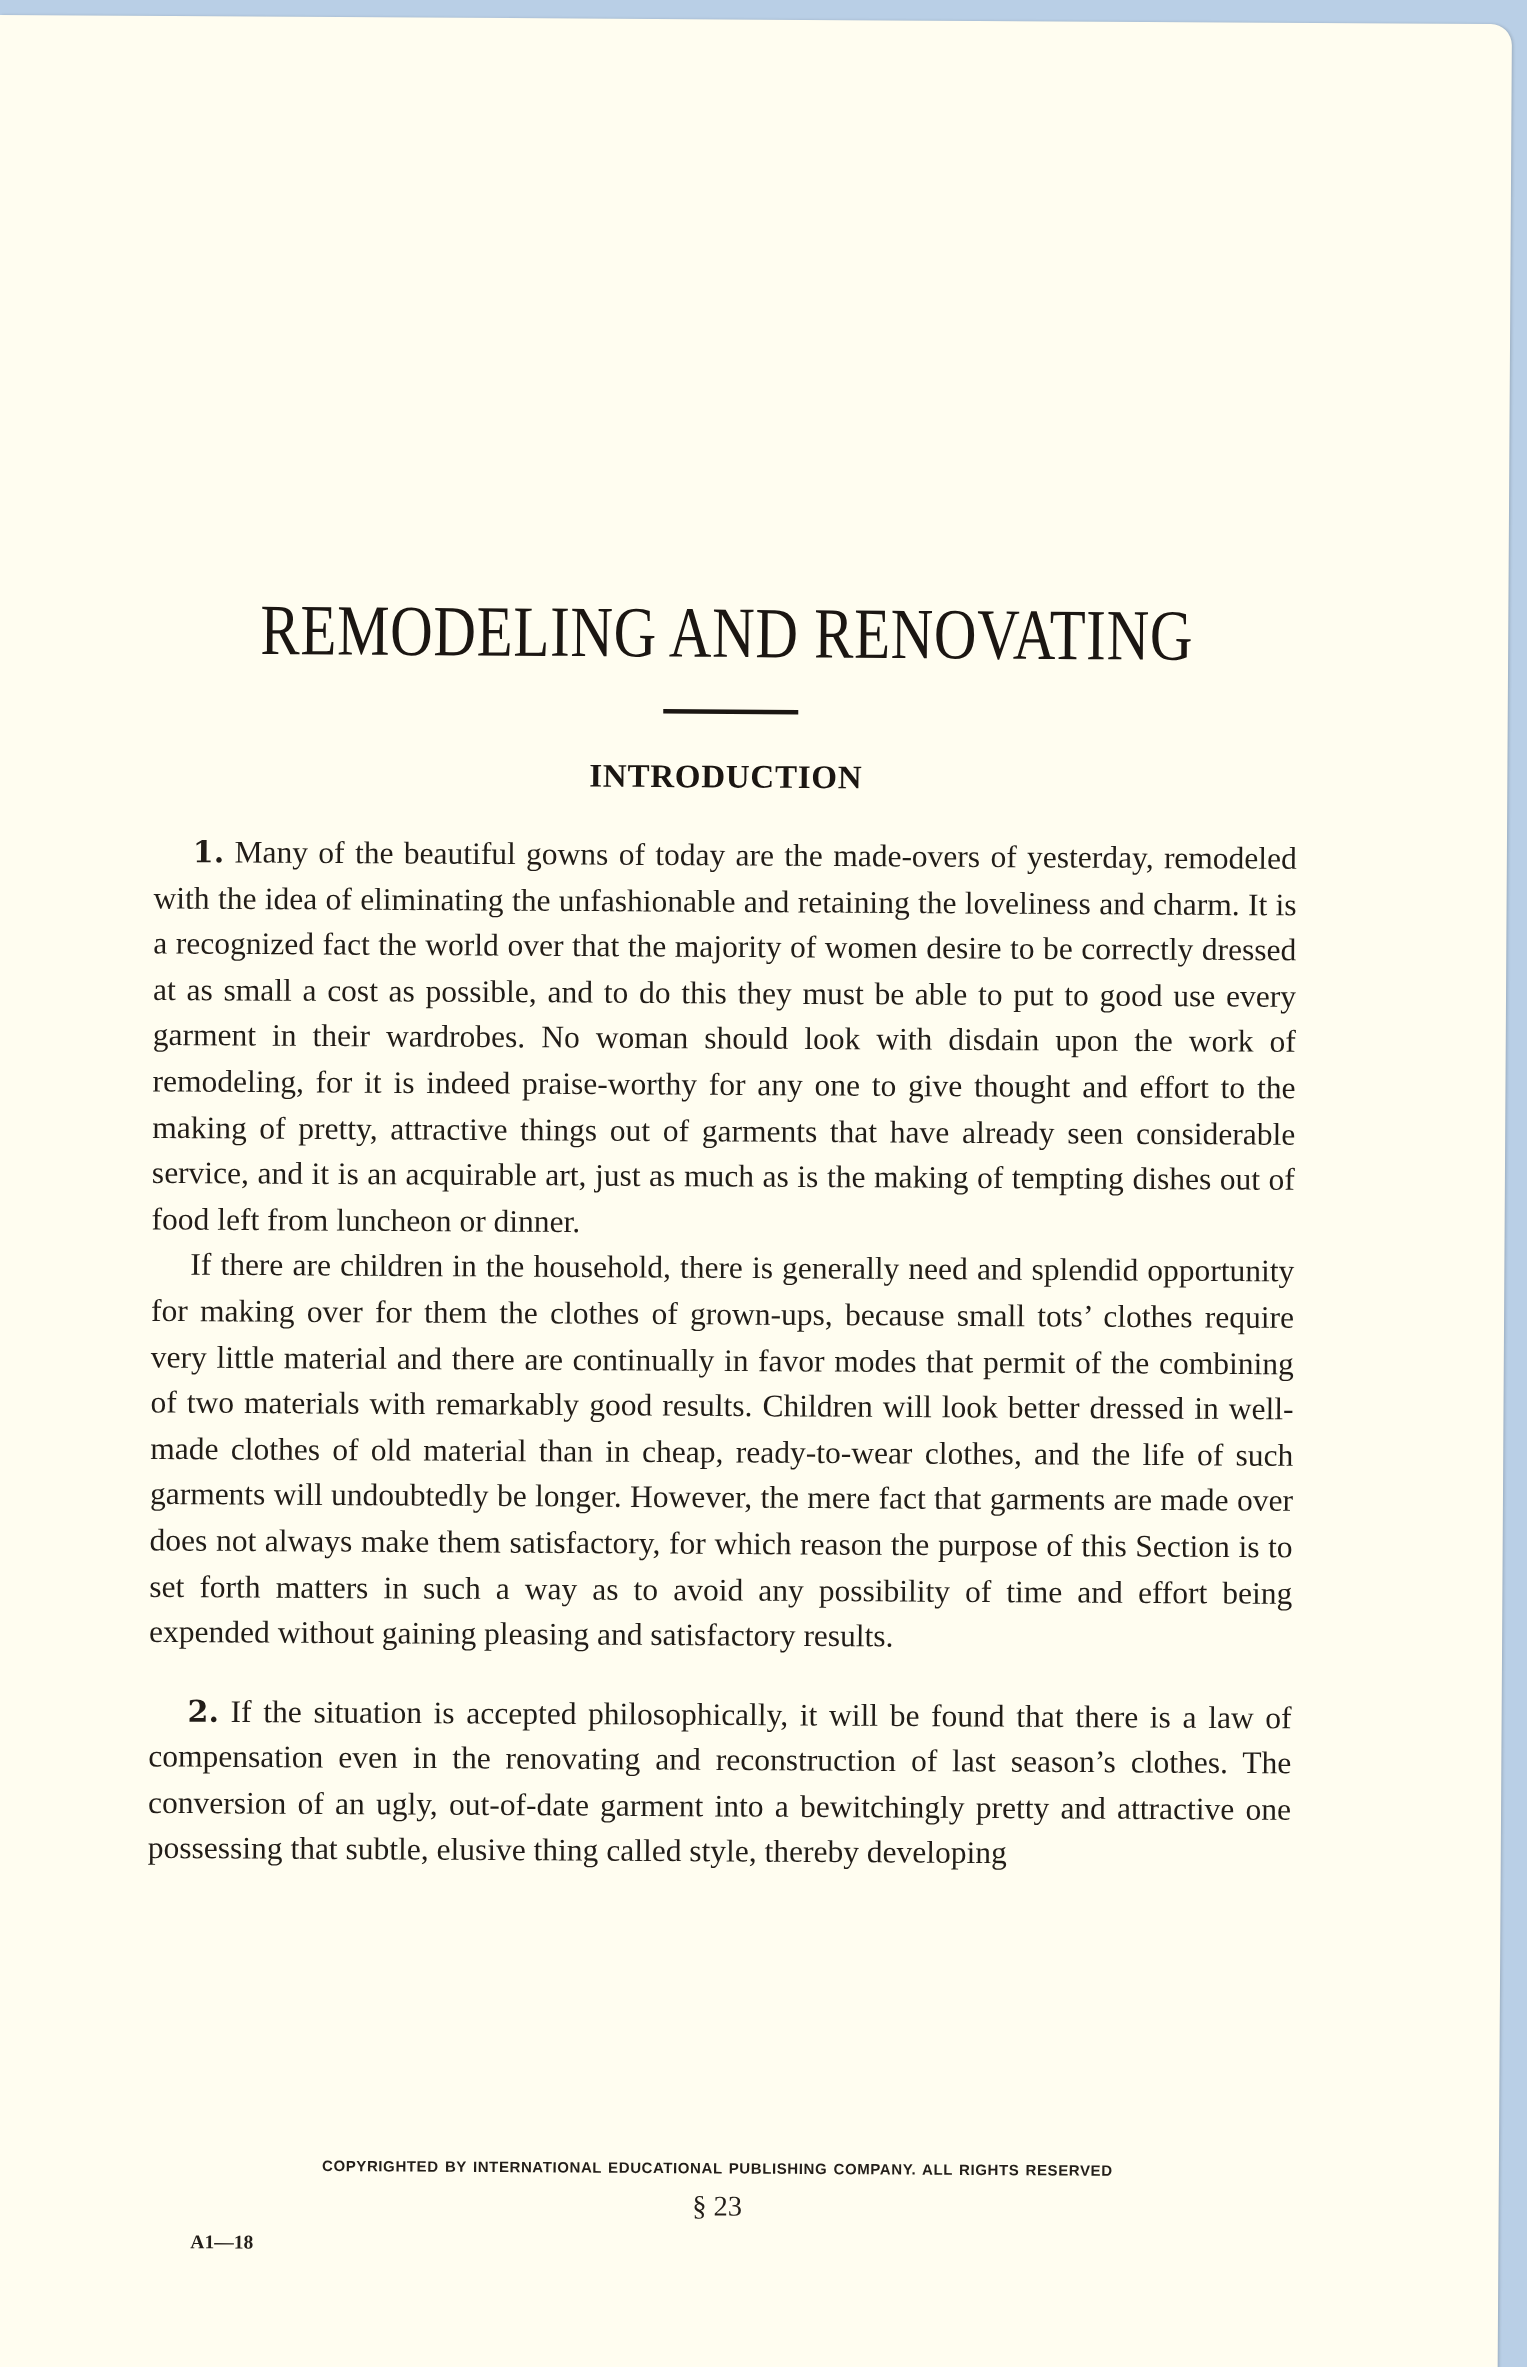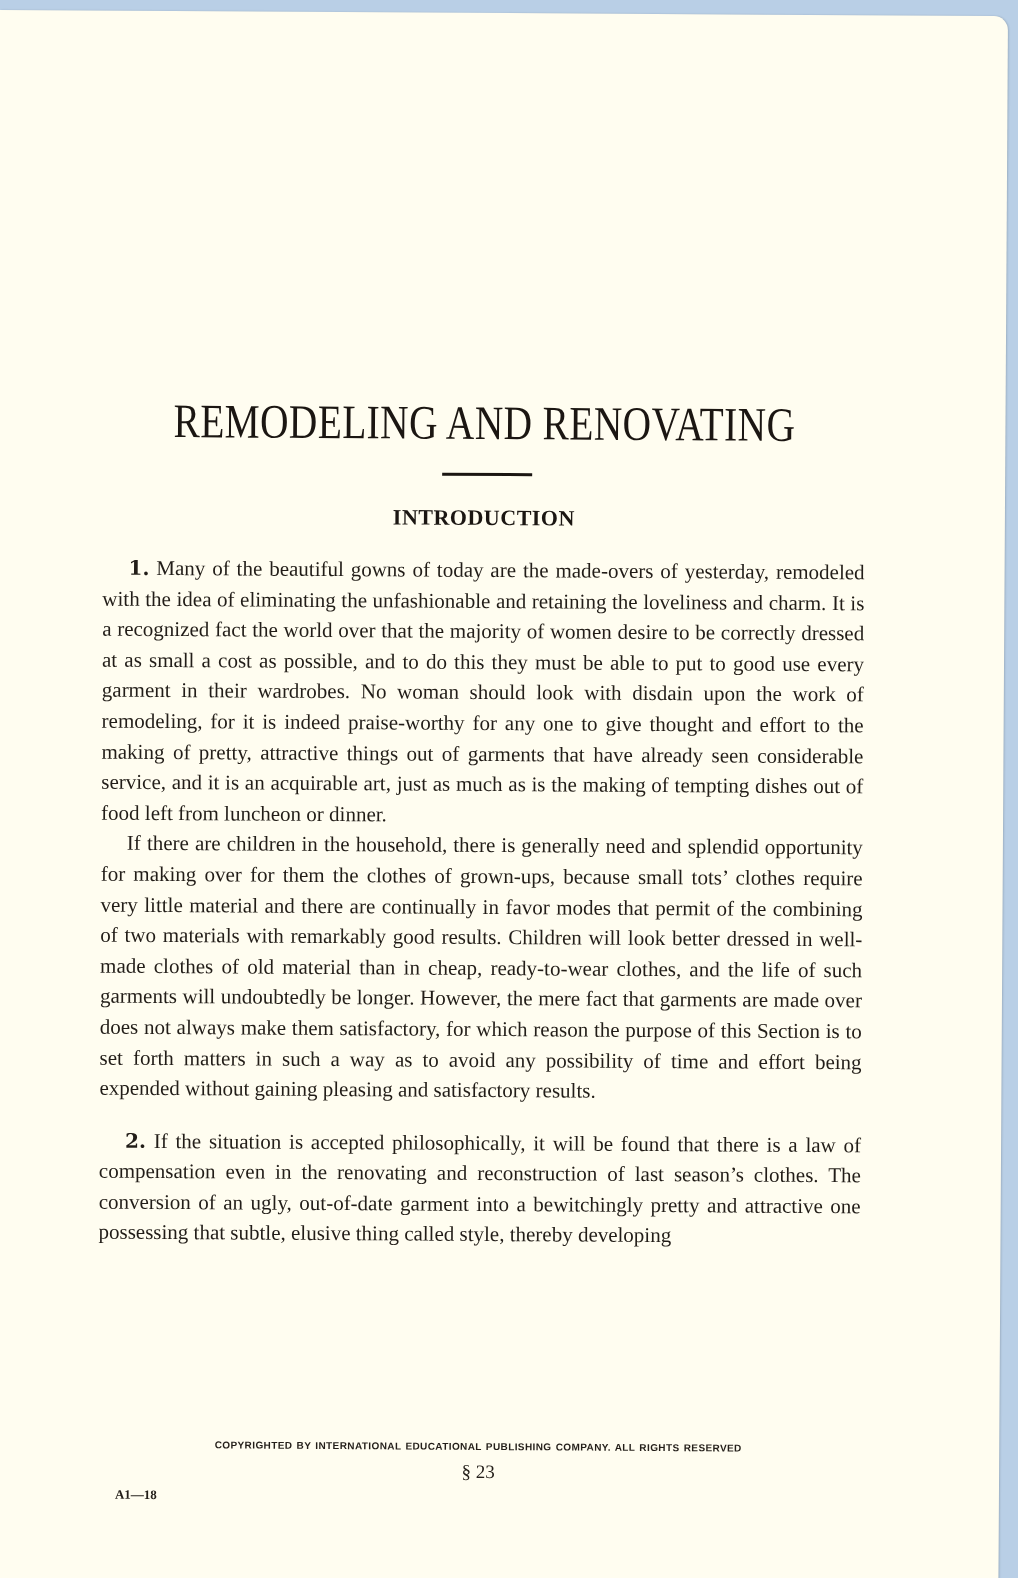--- a/index.html
+++ b/index.html
@@ -108,21 +108,21 @@
       top: 1448px;
       left: 0;
       width: 762px;
       text-align: center;
       font-size: 19px;
       color: #231e19;
     }
     .form-code {
       position: absolute;
       top: 1476px;
-      left: 18px;
+      left: 30px;
       font-size: 13px;
       font-weight: bold;
       color: #231e19;
     }
   </style>
 </head>
 <body>
 
 <div class="page">
   <div class="content">

